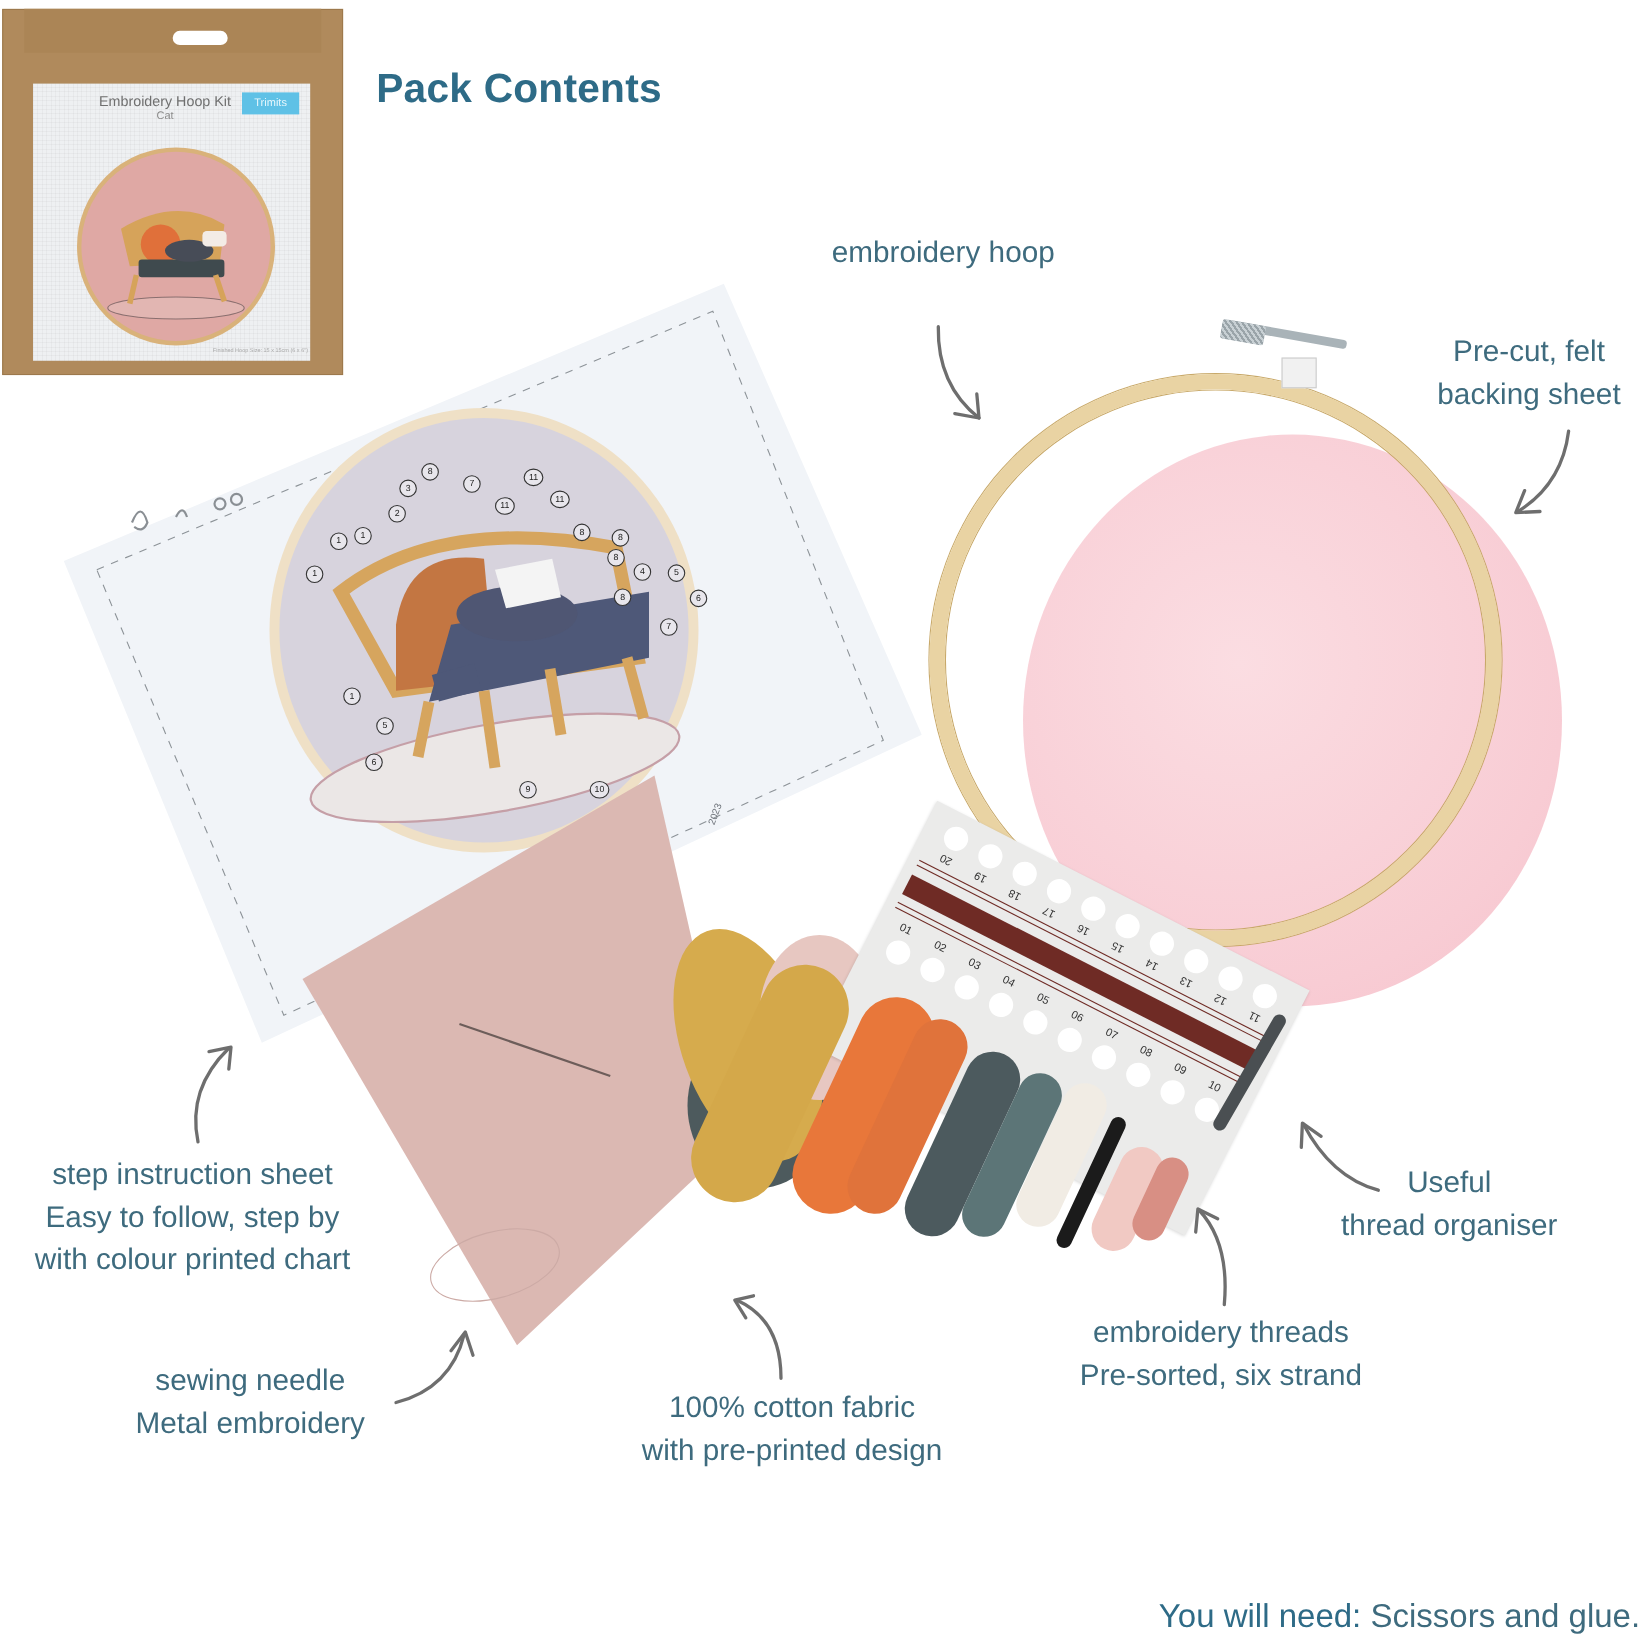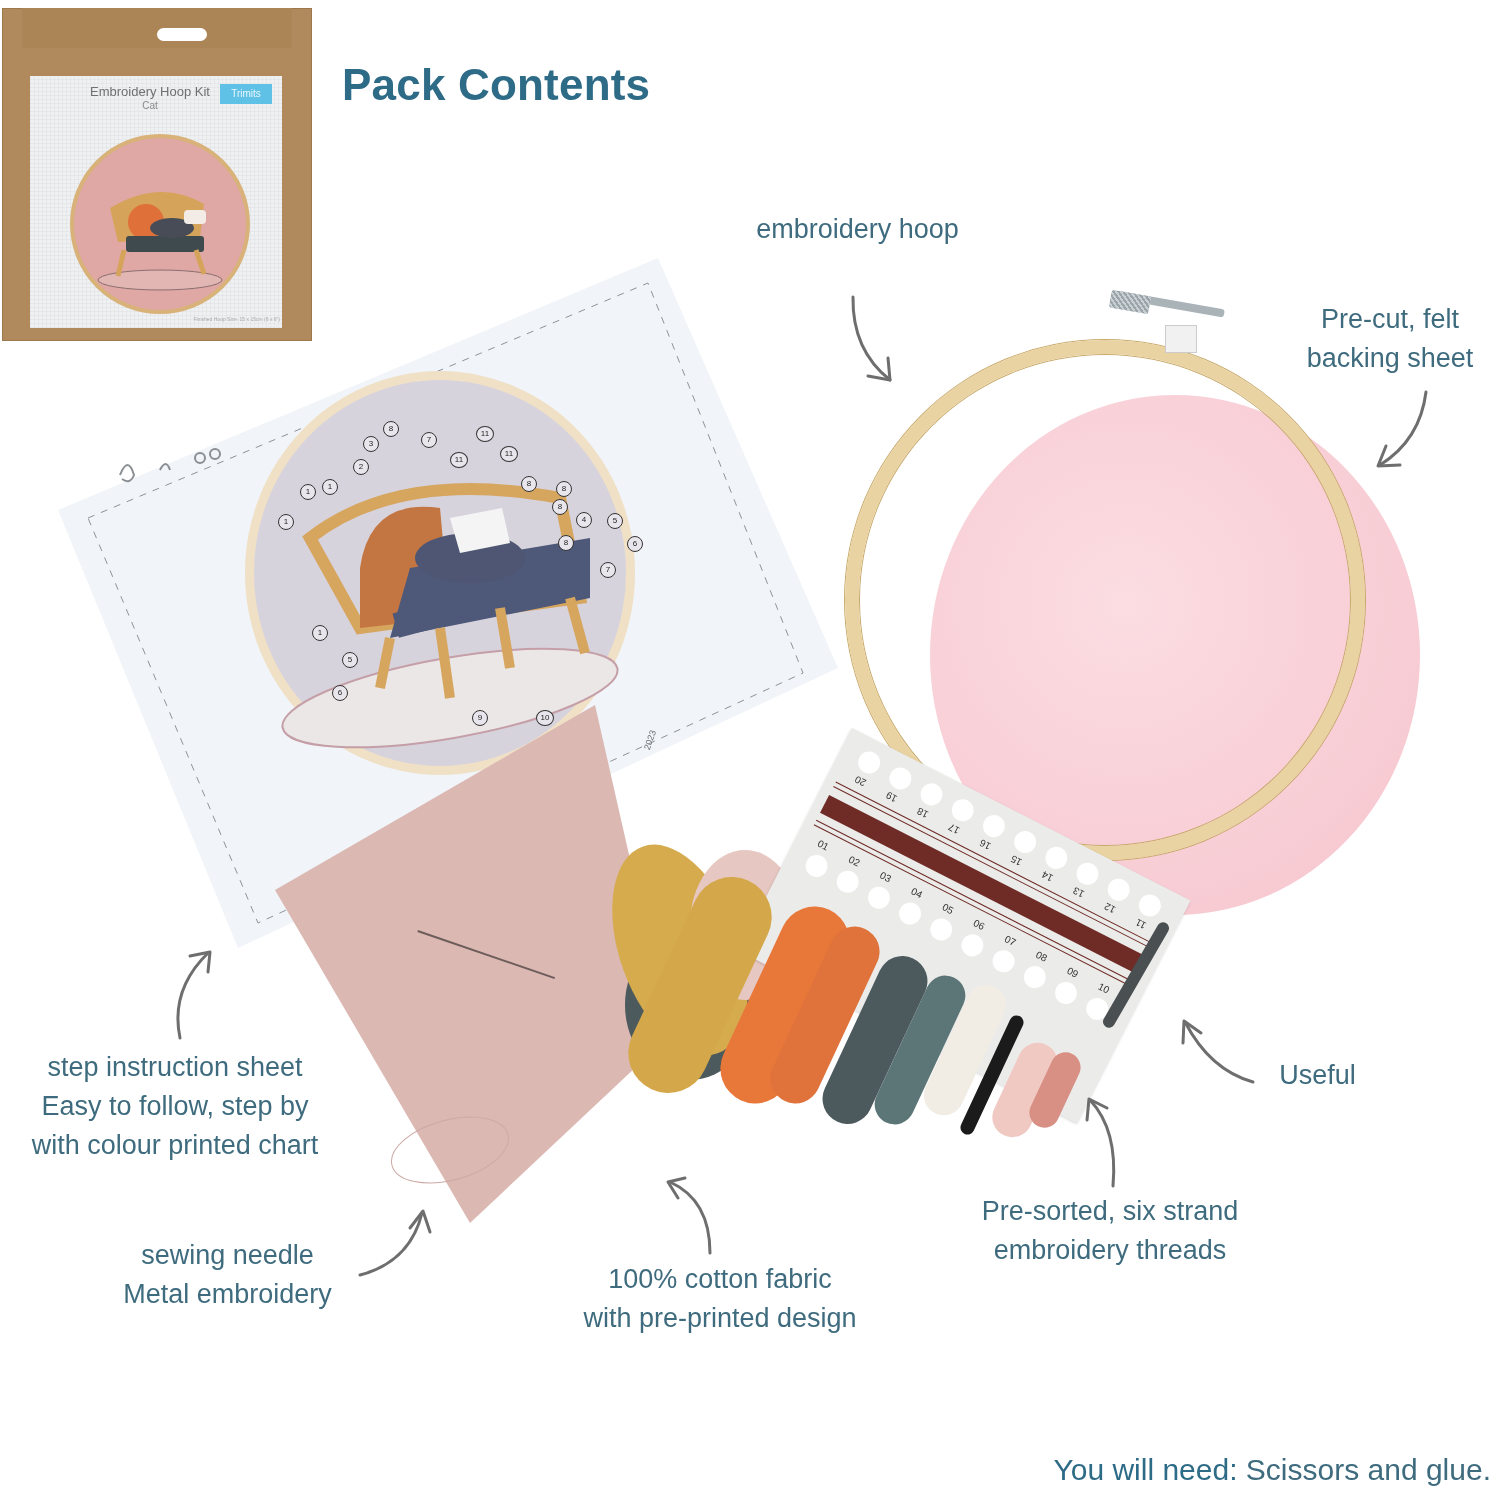--- a/index.html
+++ b/index.html
@@ -46,21 +46,21 @@
   .box-hoop {
     left: 40px; top: 58px; width: 180px; height: 180px; border-radius: 50%;
     background: #dfa8a4; border: 4px solid #d9b27a; box-sizing: border-box;
   }
   .box-footnote {
     left: 150px; top: 240px; width: 100px; font-size: 5px; color: #aaa; text-align: right;
   }
 
   
   .title {
-    left: 342px; top: 60px; font-size: 44px; font-weight: bold; color: #2e6b87;
+    left: 342px; top: 60px; font-size: 37px; font-weight: bold; color: #2e6b87;
     letter-spacing: 0.2px;
   }
   .callout {
     position: absolute; width: 14px; height: 14px; border: 1px solid #333; border-radius: 50%;
     font-size: 8px; line-height: 14px; text-align: center; color: #222; background: #e8e6ec;
   }
 
   
   .felt {
     left: 930px; top: 395px; width: 490px; height: 520px; border-radius: 50%;
@@ -310,25 +310,26 @@
 </div>
 <div class="label" style="left:100px; top:1236px; width:255px;">
   <div>sewing needle</div>
   <div>Metal embroidery</div>
 </div>
 <div class="label" style="left:550px; top:1260px; width:340px;">
   <div>100% cotton fabric</div>
   <div>with pre-printed design</div>
 </div>
 <div class="label" style="left:950px; top:1192px; width:320px;">
+  <div>embroidery threads</div>
   <div>Pre-sorted, six strand</div>
-  <div>embroidery threads</div>
 </div>
 <div class="label" style="left:1195px; top:1056px; width:245px;">
   <div>Useful</div>
+  <div>thread organiser</div>
 </div>
 
 <svg class="abs" style="left:0; top:0;" width="1491" height="1500" viewBox="0 0 1491 1500">
   <g fill="none" stroke="#6e6e6e" stroke-width="3" stroke-linecap="round" stroke-linejoin="round">
 
     <path d="M853 297 Q852 350 890 380"></path>
     <path d="M868 376 L890 380 L888 358"></path>
 
     <path d="M1426 392 Q1420 440 1380 465"></path>
     <path d="M1400 465 L1378 466 L1386 446"></path>

